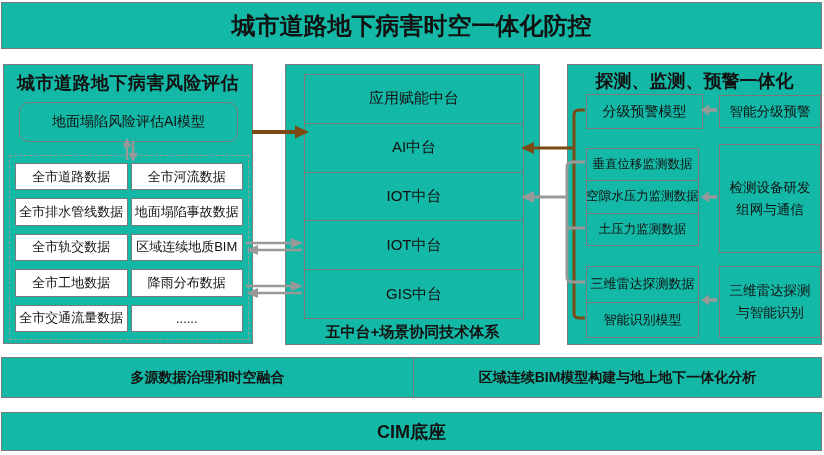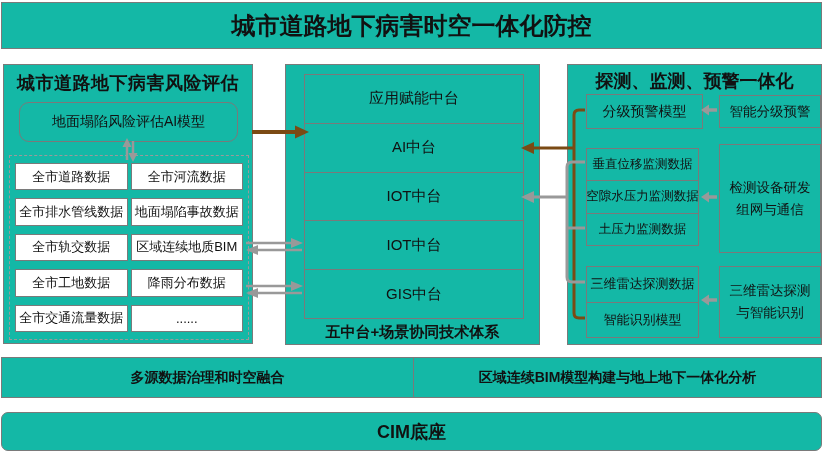--- a/index.html
+++ b/index.html
@@ -42,21 +42,21 @@
   .radar-stack{position:absolute; left:18px; top:201px; width:113px; height:72px; border:1px solid var(--border); display:flex; flex-direction:column;}
   .radar-stack .m-item{flex:1; display:flex; align-items:center; justify-content:center; font-size:13px; white-space:nowrap;}
   .radar-stack .m-item + .m-item{border-top:1px solid var(--border);}
   .radar-box{position:absolute; left:151px; top:201px; width:102px; height:72px; font-size:13.5px; line-height:1.6; flex-direction:column;}
 
   
   .bar1{position:absolute; left:1px; top:357px; width:821px; height:41px; display:flex;}
   .bar1 .b-cell{height:100%; display:flex; align-items:center; justify-content:center; font-size:14px; font-weight:bold;}
   .bar1 .b-left{width:411px;}
   .bar1 .b-right{flex:1; border-left:1px solid var(--border);}
-  .cim{position:absolute; left:1px; top:412px; width:821px; height:39px; font-size:18px; font-weight:bold;border-radius:7px;}
+  .cim{position:absolute; left:1px; top:412px; width:821px; height:39px; font-size:18px; font-weight:bold;}
 
   
   #connectors{position:absolute; left:0; top:0; width:824px; height:455px; pointer-events:none;}
   .s-brown{stroke:var(--brown);} .f-brown{fill:var(--brown);}
   .s-gray{stroke:var(--gray);} .f-gray{fill:var(--gray);}
 </style>
 </head>
 <body>
 
 <div id="canvas">

